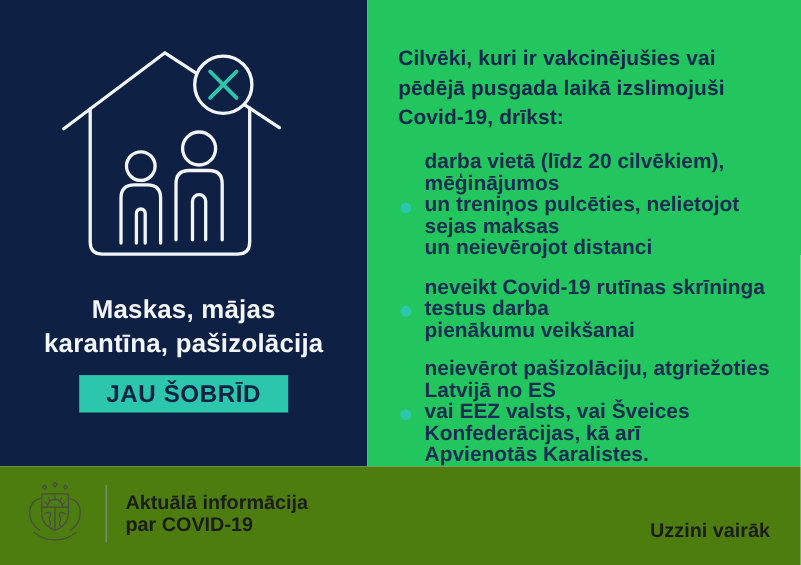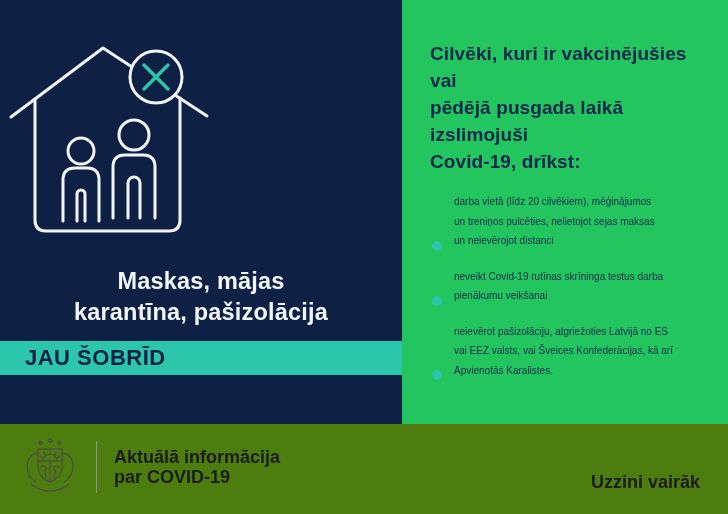--- a/index.html
+++ b/index.html
@@ -1,33 +1,33 @@
 <!DOCTYPE html>
 <html><head>
 <meta charset="utf-8">
 <style>
   html,body{margin:0;padding:0;background:#fff;}
   .poster{position:relative;width:728px;height:514px;overflow:hidden;
     font-family:"Liberation Sans",sans-serif;display:flex;flex-direction:column;}
   .main{display:flex;height:424px;}
   
-  .left-panel{width:402px;background:#0e2145;box-sizing:border-box;
-    display:flex;flex-direction:column;padding-top:36px;}
+  .left-panel{width:334px;background:#0e2145;box-sizing:border-box;
+    display:flex;flex-direction:column;align-items:center;padding-top:36px;}
   .house-wrap{width:240px;height:214px;}
   .left-title{margin-top:16px;text-align:center;font-weight:bold;font-size:23.5px;
     line-height:31px;color:#f2f5f9;white-space:pre-line;letter-spacing:.2px;}
   .badge{margin-top:13px;background:#2bc6ab;color:#0e2145;font-weight:bold;
     font-size:22px;line-height:22px;padding:6px 25px;letter-spacing:.5px;}
   
   .right-panel{flex:1;background:#22c55e;box-sizing:border-box;padding:40px 16px 0 28px;}
   .heading{margin:0;font-size:19px;line-height:27px;font-weight:bold;color:#13264e;
     white-space:pre-line;letter-spacing:.1px;}
   .bullet-list{list-style:none;margin:17px 0 0;padding:0;}
-  .bullet-item{display:flex;align-items:flex-end;margin-bottom:16px;
-    font-size:10px;line-height:19.5px;color:#1a2c52;white-space:pre-line;}
+  .bullet-item{display:flex;align-items:center;margin-bottom:16px;
+    font-size:19px;line-height:19.5px;color:#1a2c52;white-space:pre-line;font-weight:bold;}
   .dot{flex:0 0 auto;width:10px;height:10px;border-radius:50%;background:#2bc6ab;
     margin:5px 12px 0 2px;}
   
   .footer{height:90px;background:#4d7c0f;display:flex;align-items:center;
     justify-content:space-between;box-sizing:border-box;padding:0 28px 4px 22px;}
   .footer-left{display:flex;align-items:center;}
   .divider{width:1px;height:52px;background:#8f9297;margin:0 17px 0 18px;}
   .footer-left-text{font-size:18px;line-height:20.5px;font-weight:bold;color:#1c1c1a;}
   .footer-right{text-align:right;font-size:18px;line-height:21px;font-weight:bold;color:#1c1c1a;margin-top:31px;}
 </style>

